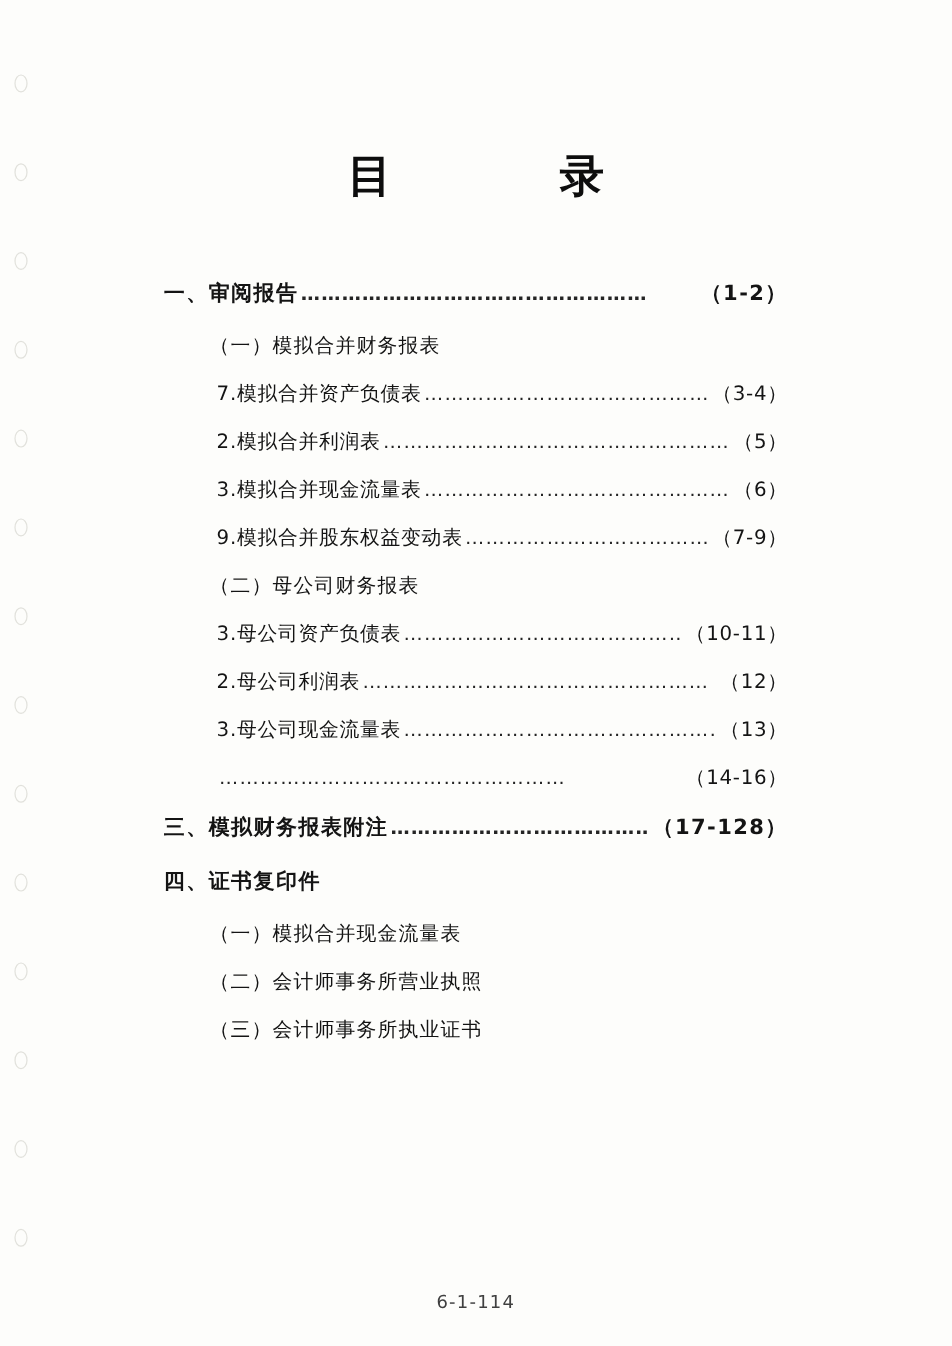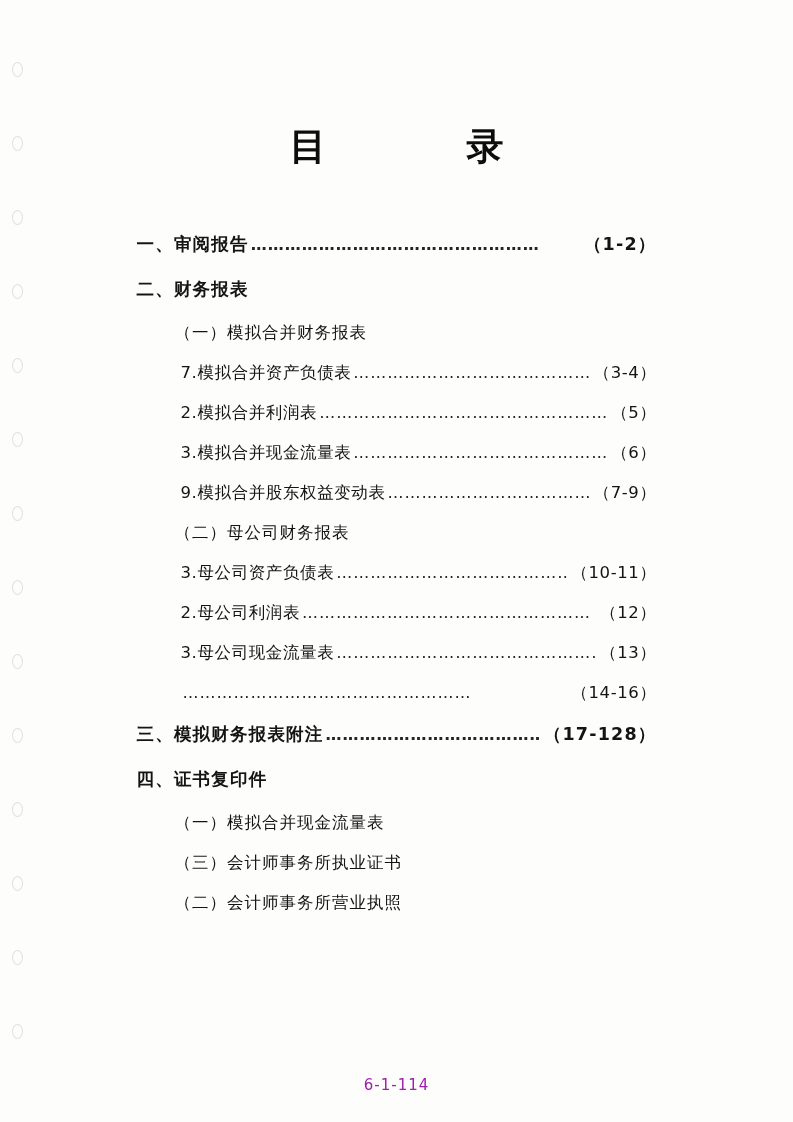--- a/index.html
+++ b/index.html
@@ -102,21 +102,21 @@
   .nodots .leader { visibility: hidden; }
   .footer {
     position: absolute;
     left: 0;
     right: 0;
     bottom: 28px;
     text-align: center;
     font-family: "DejaVu Sans", "Liberation Sans", sans-serif;
     font-size: 15px;
     letter-spacing: 1px;
-    color: #a21caf;
+    color: #404040;
   }
 </style>
 </head>
 <body>
 
 <div class="page">
 
   <div class="holes" id="holes">
       <div class="hole" style="top: 62px;"></div>
       <div class="hole" style="top: 136px;"></div>
@@ -135,25 +135,20 @@
     </div>
 
   <h1 class="title">目　　录</h1>
 
   <div class="toc" id="toc">
       <div class="row lvl1">
         <span class="label">一、审阅报告</span>
         <span class="leader">……………………………………………</span>
         <span class="pages">（1-2）</span>
       </div>
-      <div class="row lvl1 nodots">
-        <span class="label">二、财务报表</span>
-        <span class="leader">……………………………………………</span>
-        <span class="pages"></span>
-      </div>
       <div class="row lvl2 nodots">
         <span class="label">（一）模拟合并财务报表</span>
         <span class="leader">……………………………………………</span>
         <span class="pages"></span>
       </div>
       <div class="row lvl3">
         <span class="label">7.模拟合并资产负债表</span>
         <span class="leader">……………………………………………</span>
         <span class="pages">（3-4）</span>
       </div>
@@ -205,26 +200,26 @@
         <span class="label">四、证书复印件</span>
         <span class="leader">……………………………………………</span>
         <span class="pages"></span>
       </div>
       <div class="row lvl2 nodots">
         <span class="label">（一）模拟合并现金流量表</span>
         <span class="leader">……………………………………………</span>
         <span class="pages"></span>
       </div>
       <div class="row lvl2 nodots">
+        <span class="label">（二）会计师事务所营业执照</span>
+        <span class="leader">……………………………………………</span>
+        <span class="pages"></span>
+      </div>
+      <div class="row lvl2 nodots">
         <span class="label">（三）会计师事务所执业证书</span>
         <span class="leader">……………………………………………</span>
         <span class="pages"></span>
       </div>
-      <div class="row lvl2 nodots">
-        <span class="label">（二）会计师事务所营业执照</span>
-        <span class="leader">……………………………………………</span>
-        <span class="pages"></span>
-      </div>
     </div>
 
   <div class="footer">6-1-114</div>
 
 </div>
 
 </body></html>

